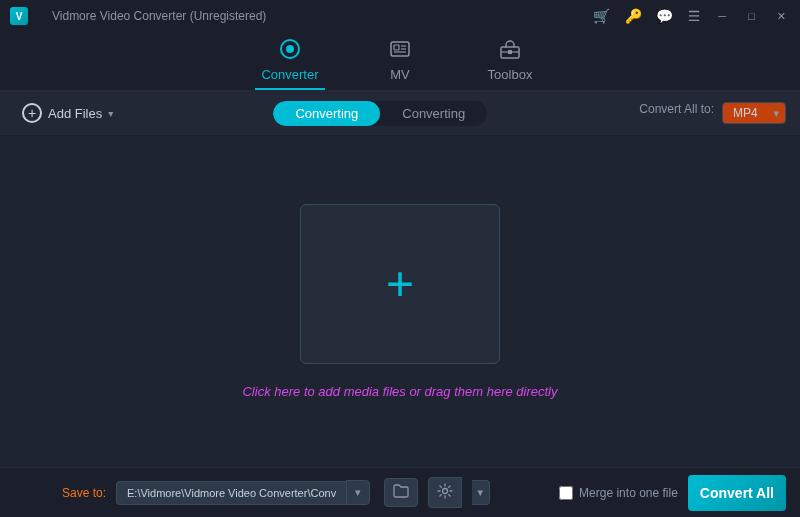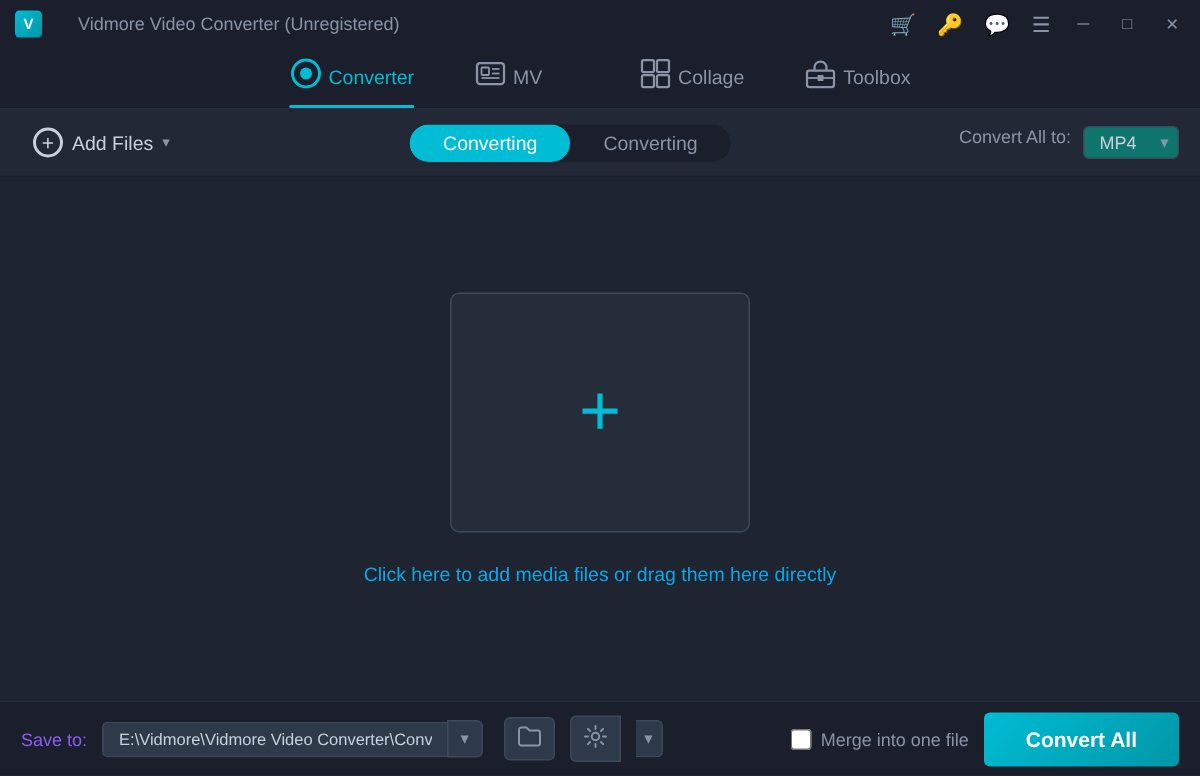--- a/index.html
+++ b/index.html
@@ -70,21 +70,21 @@
       align-items: center;
       justify-content: center;
       background: #1a1f2b;
       padding: 6px 0 0;
       gap: 40px;
       flex-shrink: 0;
       border-bottom: 1px solid #252d3a;
     }
     .nav-tab {
       display: flex;
-      flex-direction: row;
+      flex-direction: column;
       align-items: center;
       gap: 4px;
       padding-bottom: 8px;
       cursor: pointer;
       color: #8a94a6;
       font-size: 13px;
       position: relative;
       min-width: 70px;
     }
     .nav-tab.active {
@@ -164,21 +164,21 @@
       color: #fff;
     }
     .toolbar-right {
       display: flex;
       gap: 8px;
       margin-left: auto;
       font-size: 12px;
       color: #8a94a6;
     }
     .format-select {
-      background: #0f766e;
+      background: #c2410c;
       border: 1px solid #3a4a5a;
       color: #c8d0dc;
       padding: 3px 24px 3px 10px;
       border-radius: 4px;
       font-size: 12px;
       appearance: none;
       cursor: pointer;
       position: relative;
     }
     .format-wrapper {
@@ -217,39 +217,41 @@
       justify-content: center;
       cursor: pointer;
     }
     .plus-icon {
       color: #00bcd4;
       font-size: 48px;
       line-height: 1;
       font-weight: 200;
     }
     .drop-hint {
-      color: #0ea5e9;
+      color: #d946ef;
       font-size: 13px;
+      font-style: italic;
     }
 
     
     .bottom-bar {
       display: flex;
       align-items: center;
       background: #1a1f2b;
       padding: 0 14px;
       height: 50px;
       flex-shrink: 0;
       border-top: 1px solid #252d3a;
       gap: 10px;
     }
     .save-to-label {
-      color: #8b5cf6;
+      color: #f97316;
       font-size: 12px;
       white-space: nowrap;
+      margin-left: 48px;
     }
     .path-input-wrapper {
       display: flex;
       align-items: center;
       flex: 0 0 auto;
     }
     .path-input {
       background: #2e3a4a;
       border: 1px solid #3a4a5a;
       border-right: none;
@@ -310,21 +312,21 @@
       width: 14px;
       height: 14px;
       border: 1px solid #4a5a6a;
       background: transparent;
       cursor: pointer;
     }
     .convert-all-btn {
       background: linear-gradient(135deg, #00bcd4, #0097a7);
       border: none;
       color: #fff;
-      padding: 10px 28px;
+      padding: 10px 12px;
       border-radius: 4px;
       font-size: 14px;
       font-weight: 600;
       cursor: pointer;
       white-space: nowrap;
     }
   </style>
 </head>
 <body>
 
@@ -358,31 +360,20 @@
     <span class="nav-tab-icon">
       <svg width="22" height="22" viewBox="0 0 22 22" fill="none">
         <rect x="2" y="4" width="18" height="14" rx="2" stroke="#8a94a6" stroke-width="1.5"></rect>
         <rect x="5" y="7" width="5" height="5" rx="0.5" stroke="#8a94a6" stroke-width="1.2"></rect>
         <line x1="12" y1="8" x2="17" y2="8" stroke="#8a94a6" stroke-width="1.2"></line>
         <line x1="12" y1="11" x2="17" y2="11" stroke="#8a94a6" stroke-width="1.2"></line>
         <line x1="5" y1="14" x2="17" y2="14" stroke="#8a94a6" stroke-width="1.2"></line>
       </svg>
     </span>
     <span>MV</span>
-  </div>
-  <div class="nav-tab">
-    <span class="nav-tab-icon">
-      <svg width="22" height="22" viewBox="0 0 22 22" fill="none">
-        <rect x="2" y="2" width="8" height="8" rx="1" stroke="#8a94a6" stroke-width="1.5"></rect>
-        <rect x="12" y="2" width="8" height="8" rx="1" stroke="#8a94a6" stroke-width="1.5"></rect>
-        <rect x="2" y="12" width="8" height="8" rx="1" stroke="#8a94a6" stroke-width="1.5"></rect>
-        <rect x="12" y="12" width="8" height="8" rx="1" stroke="#8a94a6" stroke-width="1.5"></rect>
-      </svg>
-    </span>
-    <span>Collage</span>
   </div>
   <div class="nav-tab">
     <span class="nav-tab-icon">
       <svg width="22" height="22" viewBox="0 0 22 22" fill="none">
         <rect x="2" y="9" width="18" height="11" rx="1.5" stroke="#8a94a6" stroke-width="1.5"></rect>
         <path d="M7 9V7a4 4 0 0 1 8 0v2" stroke="#8a94a6" stroke-width="1.5"></path>
         <line x1="2" y1="14" x2="20" y2="14" stroke="#8a94a6" stroke-width="1.2"></line>
         <rect x="9" y="12" width="4" height="4" rx="0.5" fill="#8a94a6"></rect>
       </svg>
     </span>

